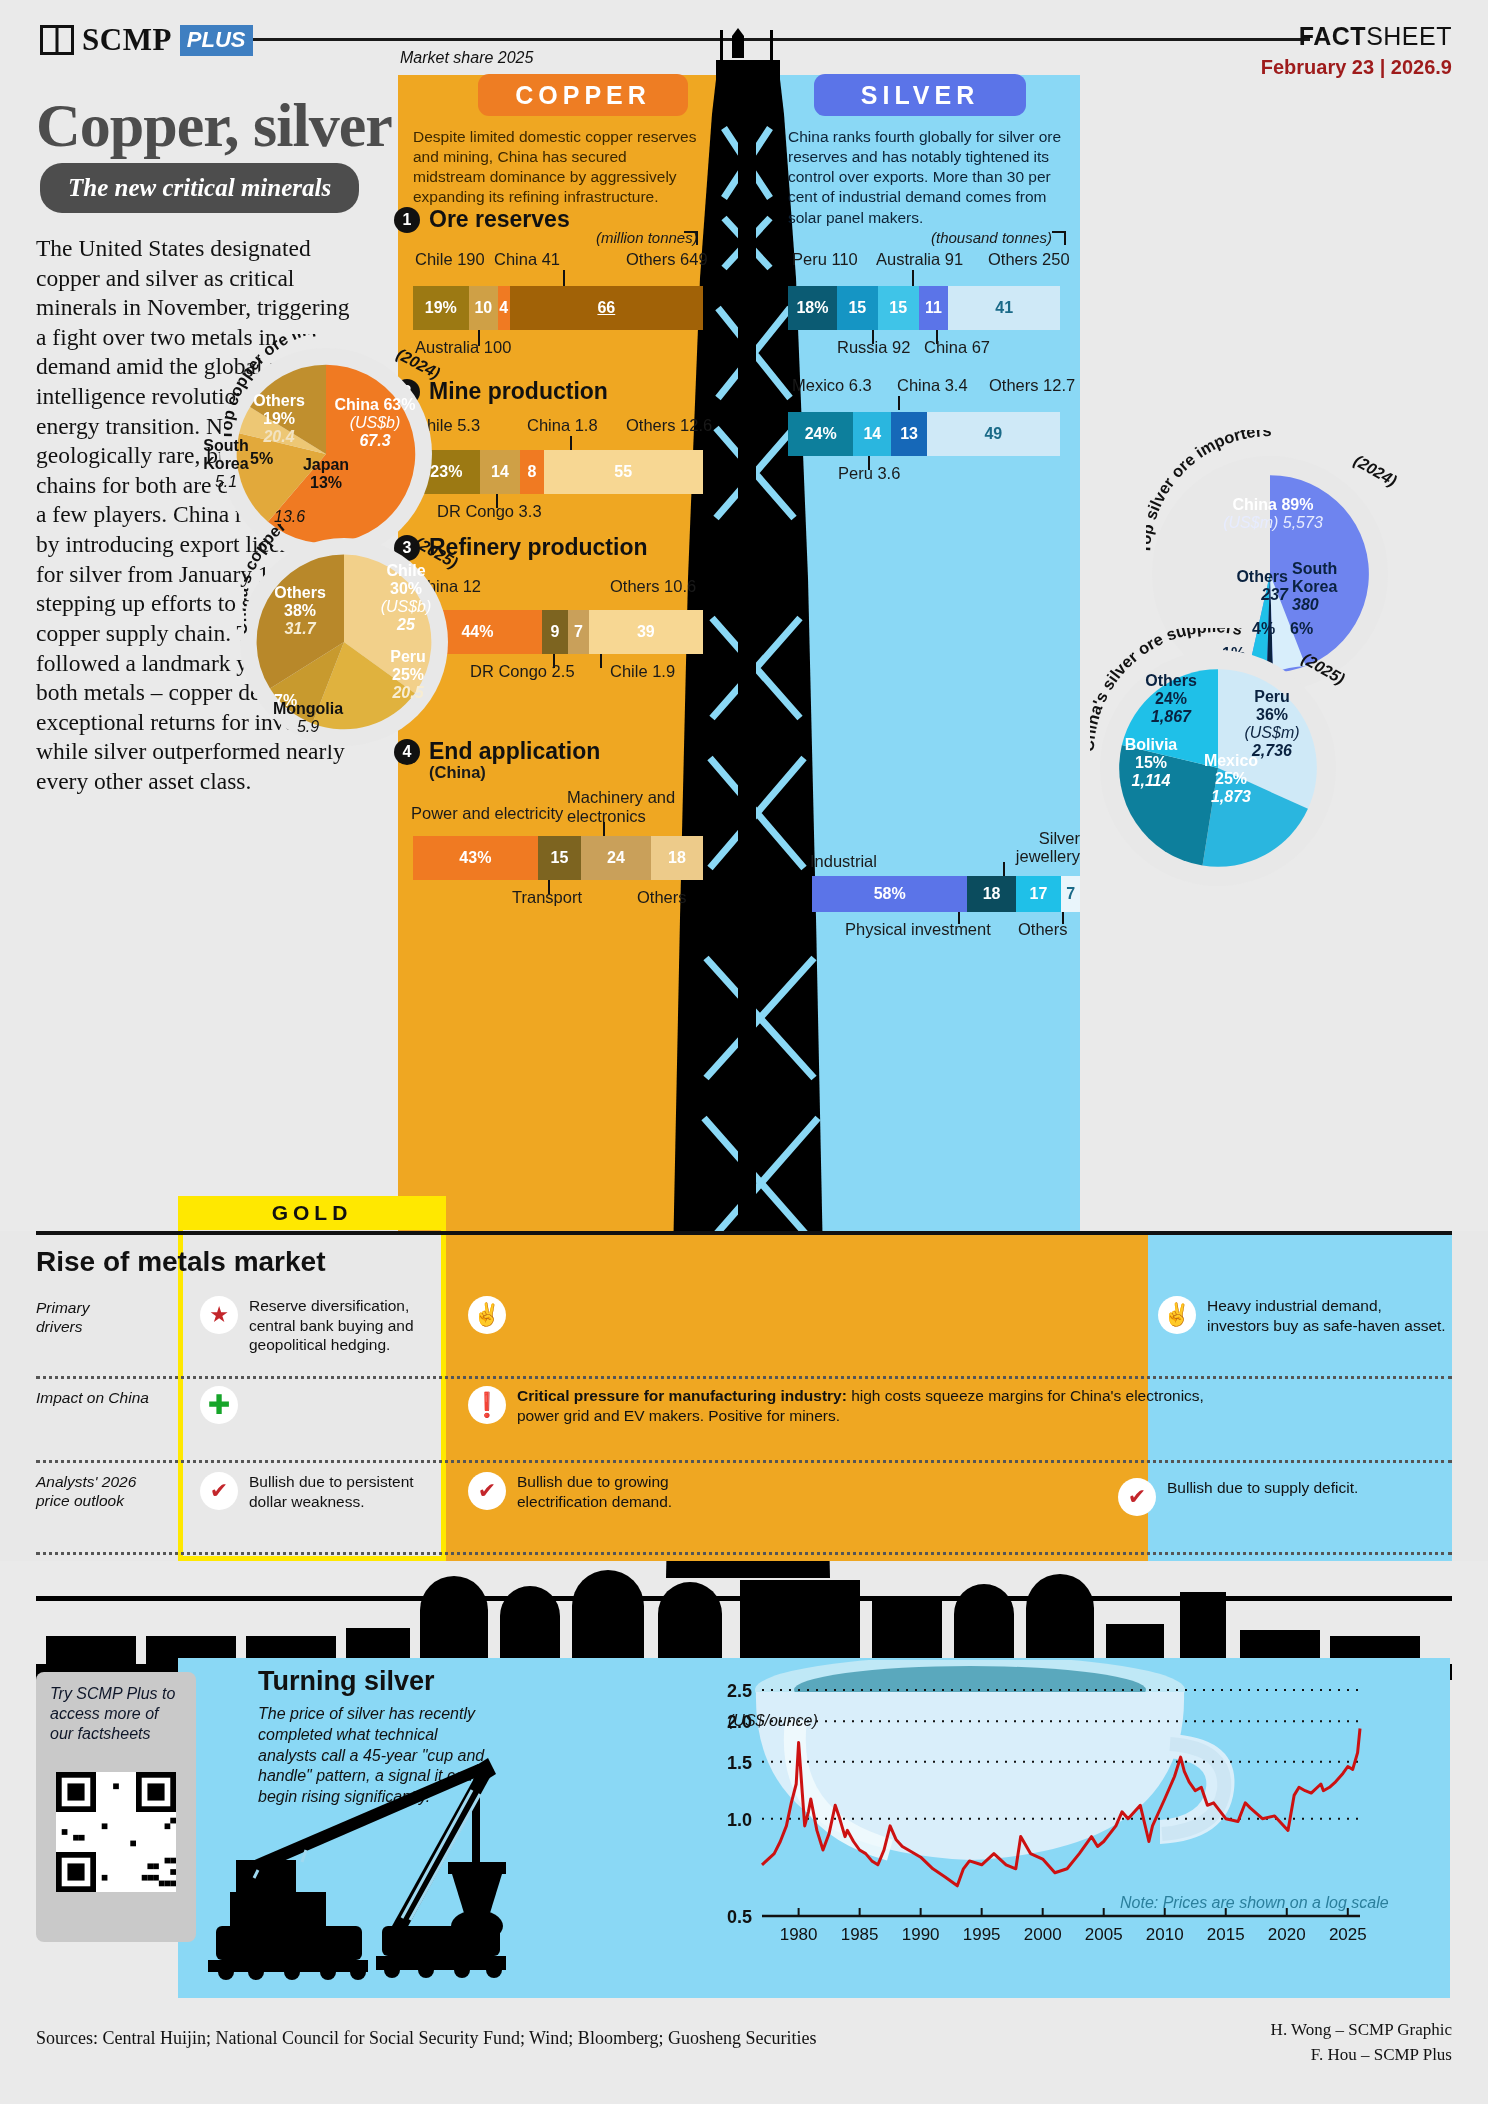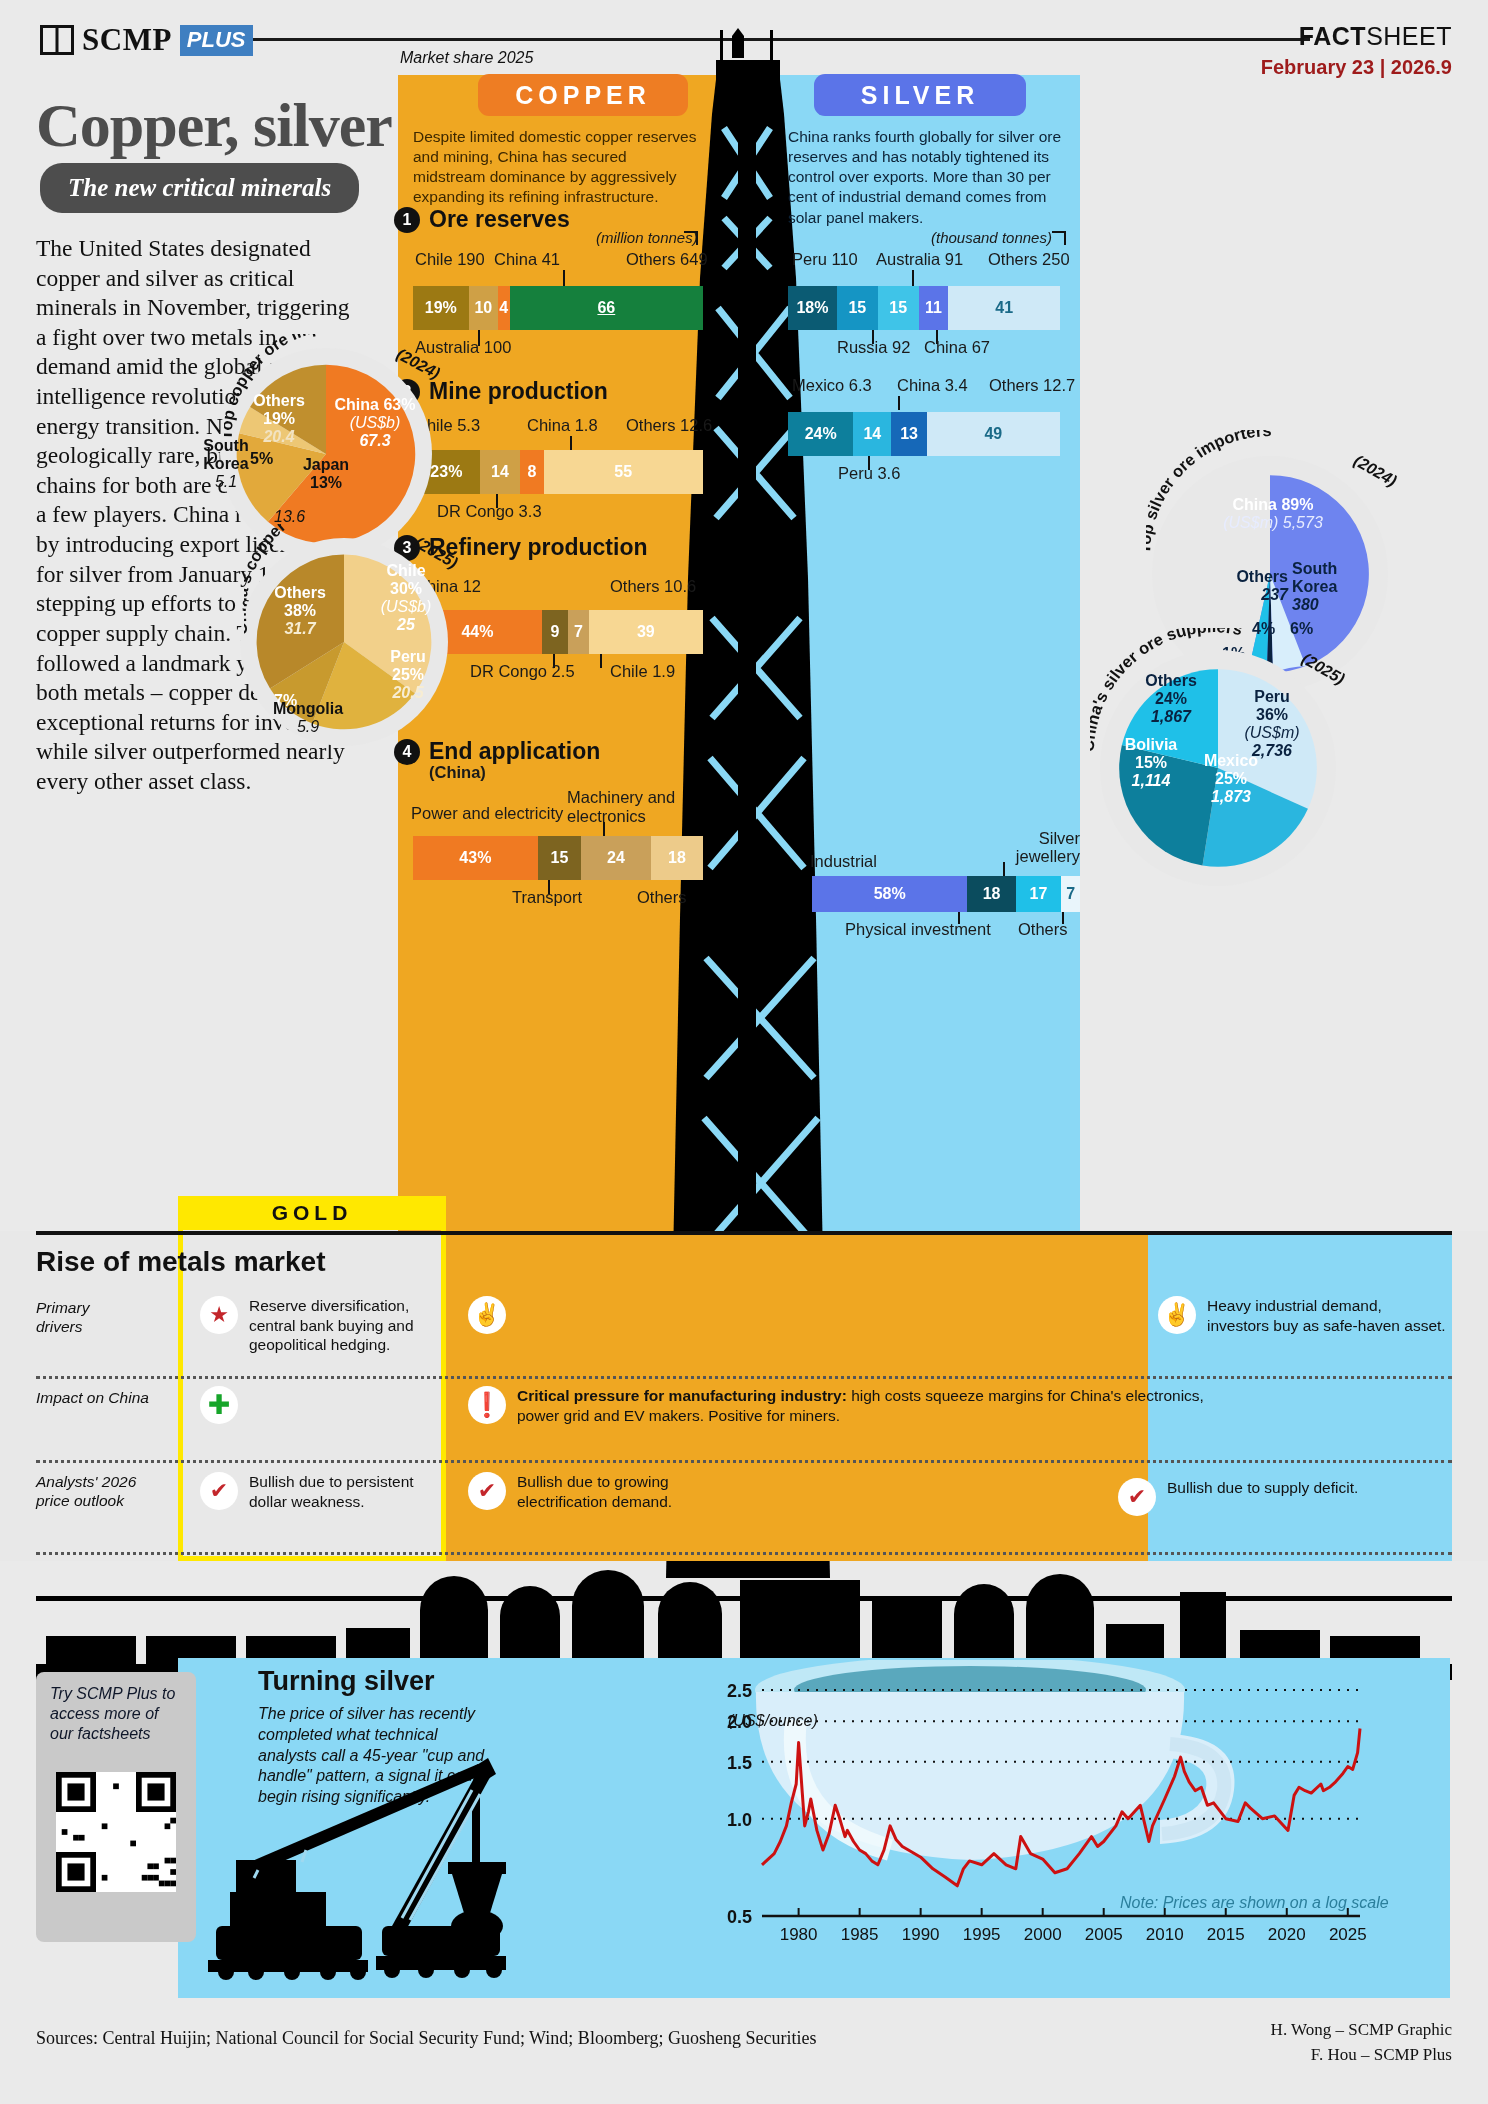--- a/index.html
+++ b/index.html
@@ -141,21 +141,21 @@
 <div class="abs unit" style="left:596px;top:229px;">(million tonnes)</div>
 <div class="abs" style="left:684px;top:231px;width:14px;height:14px;border-top:2px solid #111;border-right:2px solid #111;"></div>
 <div class="abs lbl" style="left:415px;top:250px;">Chile 190</div>
 <div class="abs lbl" style="left:494px;top:250px;">China 41</div>
 <div class="abs lbl" style="left:626px;top:250px;">Others 649</div>
 <div class="abs tick" style="left:563px;top:270px;height:16px;"></div>
 <div class="abs stack" id="cs1" style="left:413px;top:286px;width:290px;">
     <div style="flex: 19 0 0px; background: rgb(156, 121, 19);">19%</div>
     <div style="flex: 10 0 0px; background: rgb(207, 160, 70);">10</div>
     <div style="flex: 4 0 0px; background: rgb(240, 122, 34);">4</div>
-    <div style="flex: 66 0 0px; background: #15803d; color: rgb(255, 255, 255); text-decoration: underline;">66</div>
+    <div style="flex: 66 0 0px; background: #a16207; color: rgb(255, 255, 255); text-decoration: underline;">66</div>
   </div>
 <div class="abs tick" style="left:478px;top:330px;height:16px;"></div>
 <div class="abs lbl" style="left:415px;top:338px;">Australia 100</div>
 
 <div class="abs sect-head" style="left:394px;top:378px;">
   <div class="sect-num">2</div>
   <div class="sect-title">Mine production</div>
 </div>
 <div class="abs lbl" style="left:415px;top:416px;">Chile 5.3</div>
 <div class="abs lbl" style="left:527px;top:416px;">China 1.8</div>

